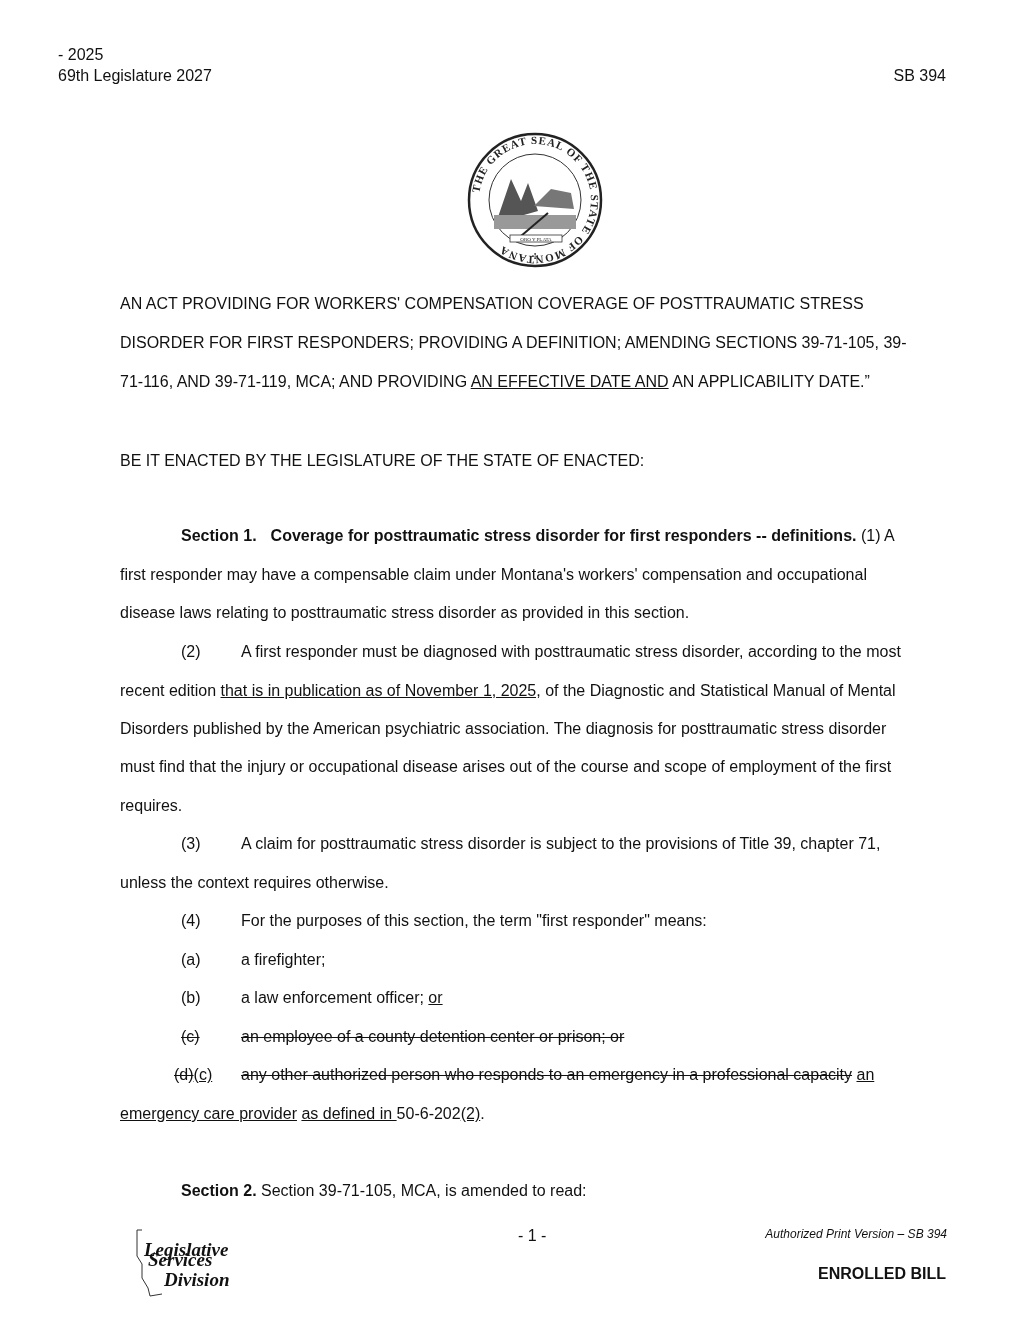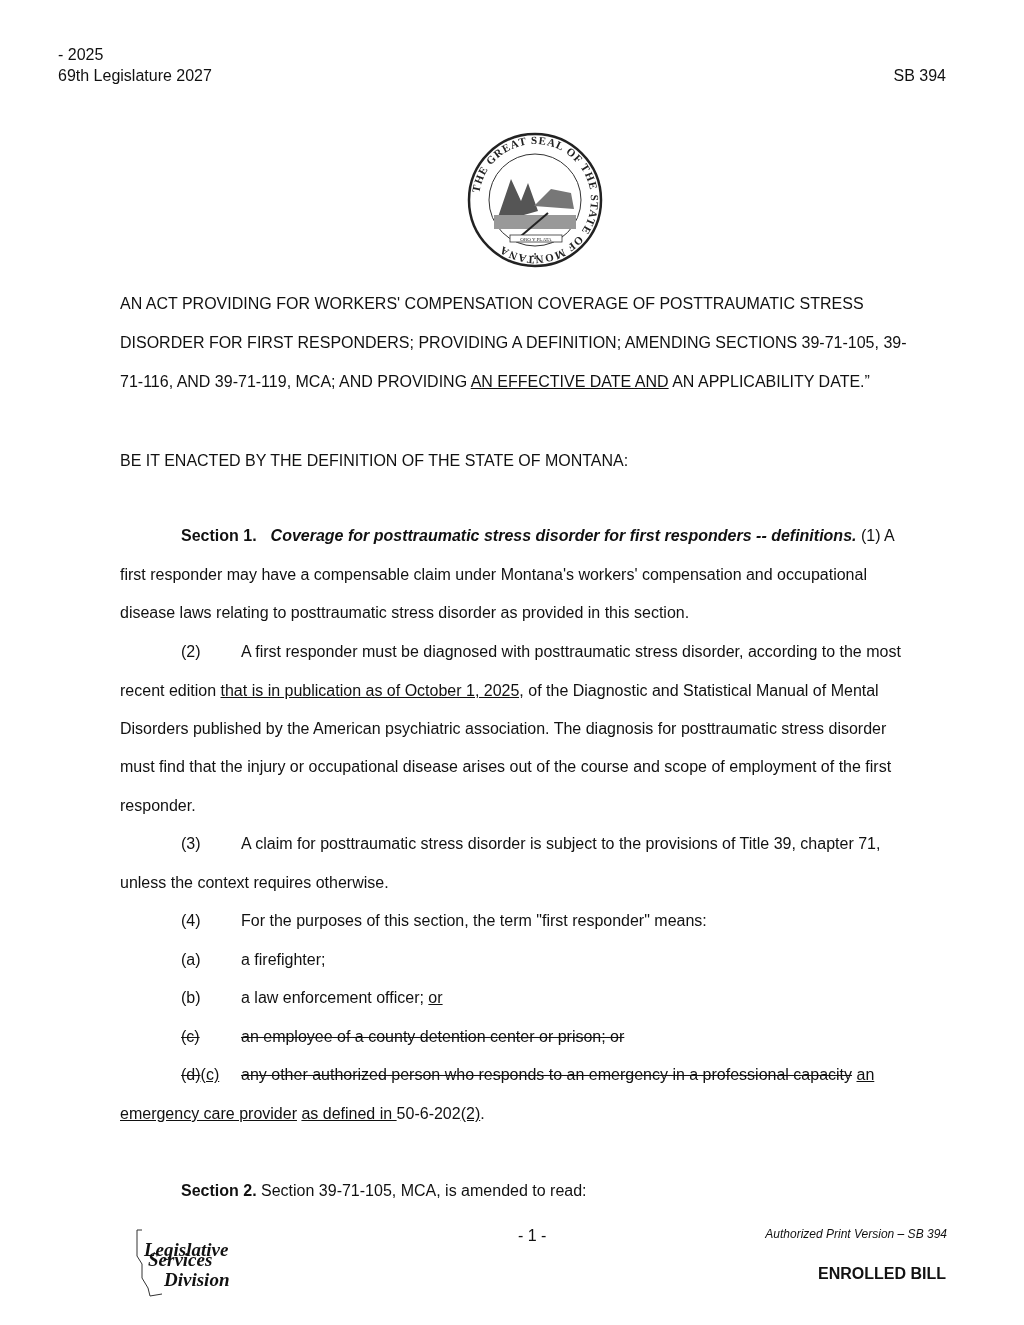--- a/index.html
+++ b/index.html
@@ -40,34 +40,34 @@
   <line x1="55" y1="105" x2="82" y2="82" stroke="#222" stroke-width="2"></line>
   <rect x="44" y="104" width="52" height="7" fill="#fff" stroke="#333" stroke-width="0.8"></rect>
   <text x="70" y="110" font-size="5" text-anchor="middle" fill="#222" font-family="Liberation Serif, serif">ORO Y PLATA</text>
   <text x="69" y="128" font-size="8" text-anchor="middle" fill="#222">✣</text>
 </svg>
 
 <div class="line" style="top:294px;">AN ACT PROVIDING FOR WORKERS' COMPENSATION COVERAGE OF POSTTRAUMATIC STRESS</div>
 <div class="line" style="top:333px;">DISORDER FOR FIRST RESPONDERS; PROVIDING A DEFINITION; AMENDING SECTIONS 39-71-105, 39-</div>
 <div class="line" style="top:372px;"><span>71-116, AND 39-71-119, MCA; AND PROVIDING </span><span class="u">AN EFFECTIVE DATE AND</span><span> AN APPLICABILITY DATE.”</span></div>
 
-<div class="line" style="top:451px;">BE IT ENACTED BY THE DEFINITION OF THE STATE OF MONTANA:</div>
+<div class="line" style="top:451px;">BE IT ENACTED BY THE LEGISLATURE OF THE STATE OF ENACTED:</div>
 
-<div class="line ind" style="top:526px;"><span class="b">Section 1.</span><span class="b" style="margin-left:14px;font-style:italic;">Coverage for posttraumatic stress disorder for first responders -- definitions.</span><span> (1) A</span></div>
+<div class="line ind" style="top:526px;"><span class="b">Section 1.</span><span class="b" style="margin-left:14px;">Coverage for posttraumatic stress disorder for first responders -- definitions.</span><span> (1) A</span></div>
 <div class="line" style="top:565px;">first responder may have a compensable claim under Montana's workers' compensation and occupational</div>
 <div class="line" style="top:603px;">disease laws relating to posttraumatic stress disorder as provided in this section.</div>
 
 <div class="line" style="top:642px;left:0;">
     <span class="lbl">(2)</span>
     <span class="txt">A first responder must be diagnosed with posttraumatic stress disorder, according to the most</span>
   </div>
-<div class="line" style="top:681px;"><span>recent edition </span><span class="u">that is in publication as of October 1, 2025,</span><span> of the Diagnostic and Statistical Manual of Mental</span></div>
+<div class="line" style="top:681px;"><span>recent edition </span><span class="u">that is in publication as of November 1, 2025,</span><span> of the Diagnostic and Statistical Manual of Mental</span></div>
 <div class="line" style="top:719px;">Disorders published by the American psychiatric association. The diagnosis for posttraumatic stress disorder</div>
 <div class="line" style="top:757px;">must find that the injury or occupational disease arises out of the course and scope of employment of the first</div>
-<div class="line" style="top:796px;">responder.</div>
+<div class="line" style="top:796px;">requires.</div>
 
 <div class="line" style="top:834px;left:0;">
     <span class="lbl">(3)</span>
     <span class="txt">A claim for posttraumatic stress disorder is subject to the provisions of Title 39, chapter 71,</span>
   </div>
 <div class="line" style="top:873px;">unless the context requires otherwise.</div>
 
 <div class="line" style="top:911px;left:0;">
     <span class="lbl">(4)</span>
     <span class="txt">For the purposes of this section, the term "first responder" means:</span>
@@ -76,21 +76,21 @@
 <div class="line" style="top:950px;left:0;">
     <span class="lbl">(a)</span>
     <span class="txt">a firefighter;</span>
   </div>
 <div class="line" style="top:988px;left:0;">
     <span class="lbl">(b)</span>
     <span class="txt"><span>a law enforcement officer; </span><span class="u">or</span></span>
   </div>
 <div class="line s" style="top:1027px;left:181px;width:60px;">(c)</div>
 <div class="line s" style="top:1027px;left:241px;">an employee of a county detention center or prison; or</div>
-<div class="line" style="top:1065px;left:181px;text-align:right;"><span class="s">(d)</span><span class="u">(c)</span></div>
+<div class="line" style="top:1065px;left:174px;text-align:right;"><span class="s">(d)</span><span class="u">(c)</span></div>
 <div class="line" style="top:1065px;left:241px;"><span class="s">any other authorized person who responds to an emergency in a professional capacity</span> <span class="u">an</span></div>
 <div class="line" style="top:1104px;"><span class="u">emergency care provider</span> <span class="u">as defined in </span><span>50-6-202</span><span class="u">(2)</span><span>.</span></div>
 
 <div class="line ind" style="top:1181px;text-align:right;"><span class="b">Section 2.</span><span> Section 39-71-105, MCA, is amended to read:</span></div>
 
 <div class="lsd">
   <svg style="position:absolute;left:0;top:0;" width="30" height="70" viewBox="0 0 30 70">
     <path d="M8,2 L3,2 L3,28 L8,36 L8,50 L14,60 L16,68 L28,66" fill="none" stroke="#333" stroke-width="1"></path>
   </svg>
   <div style="position:absolute;left:10px;top:12px;">Legislative</div>

